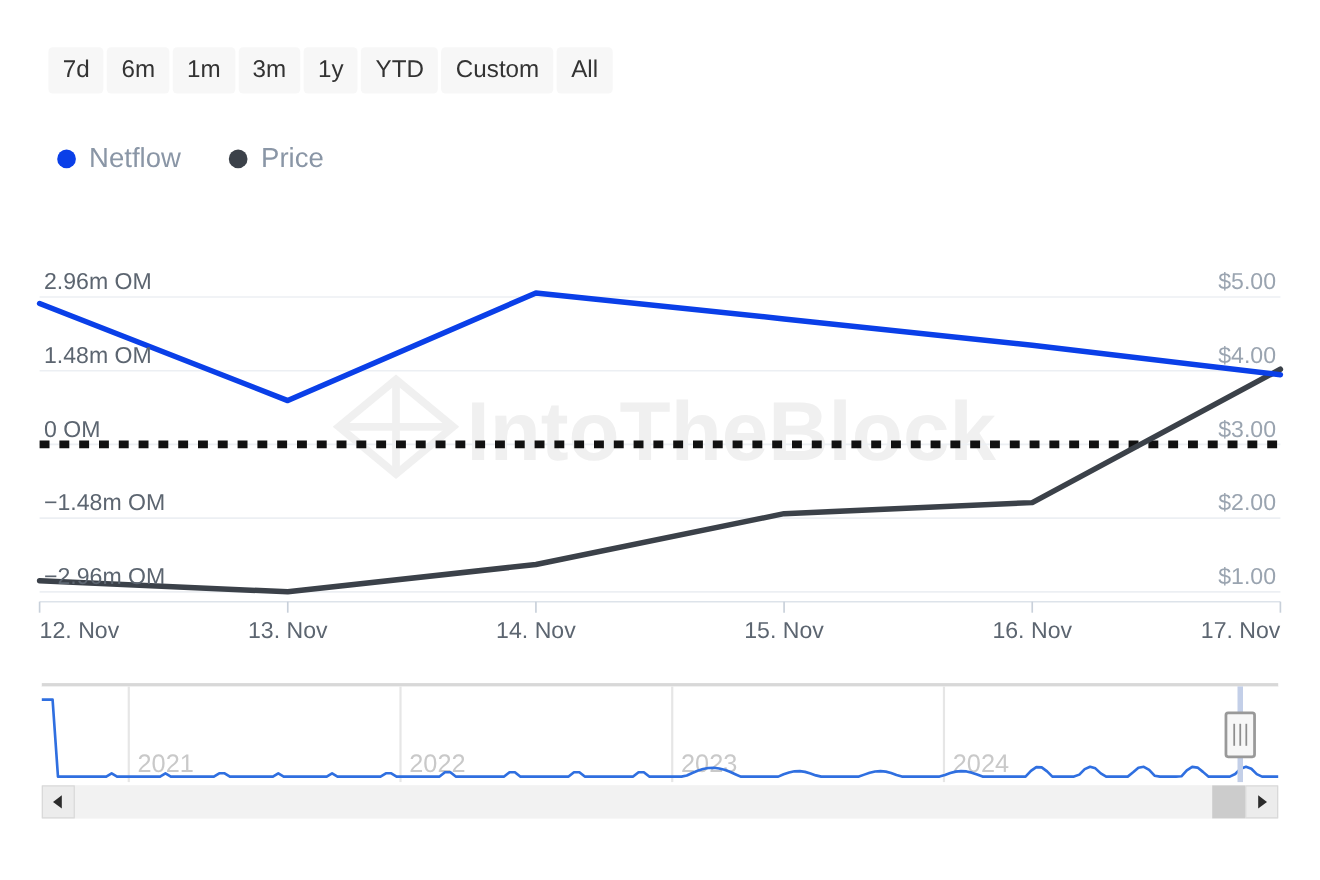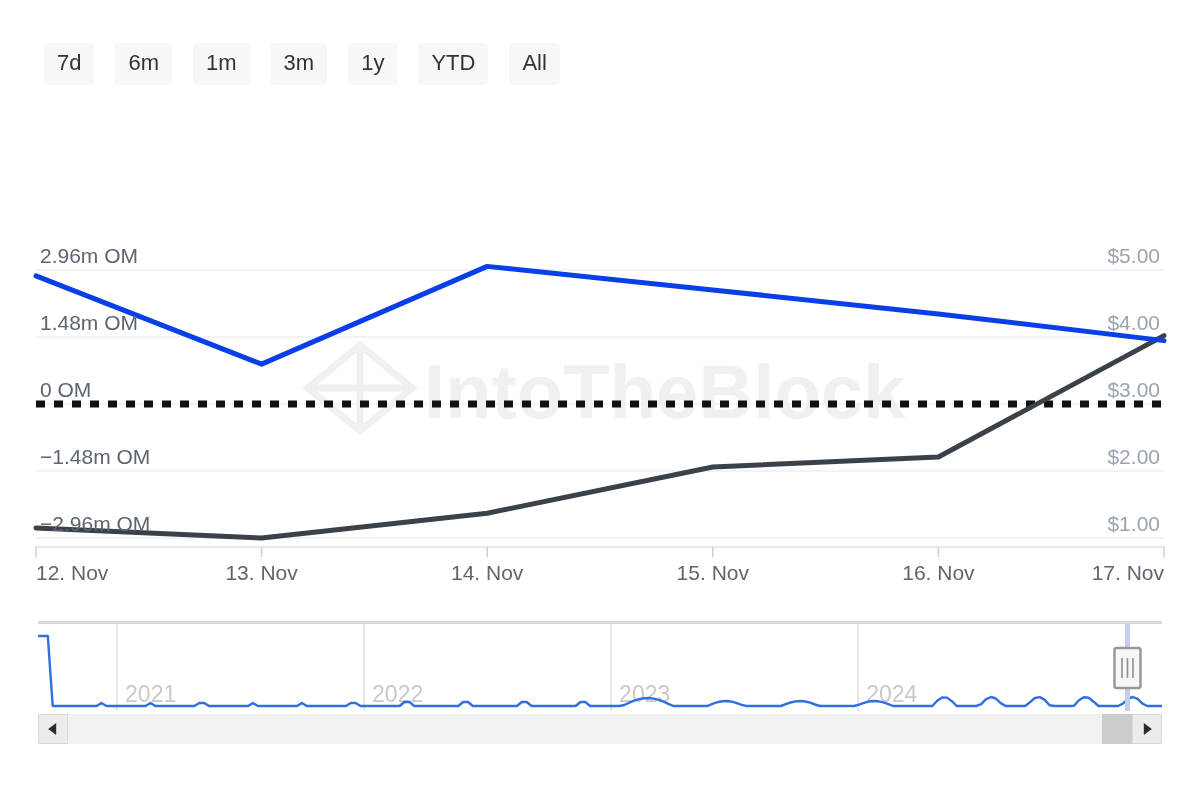--- a/index.html
+++ b/index.html
@@ -21,21 +21,21 @@
     background: #ffffff;
   }
 
   
   .range-bar {
     position: absolute;
     left: 44px;
     top: 43px;
     display: flex;
     align-items: center;
-    gap: 21px;
+    gap: 3px;
   }
   .range-btn {
     background: #f7f7f7;
     border: none;
     border-radius: 4px;
     color: #333333;
     font-family: "Liberation Sans", sans-serif;
     font-size: 22px;
     line-height: 1;
     padding: 9px 13px 11px 13px;
@@ -163,23 +163,34 @@
 
 <div id="root">
 
   <div class="range-bar">
     <button class="range-btn">7d</button>
     <button class="range-btn">6m</button>
     <button class="range-btn">1m</button>
     <button class="range-btn">3m</button>
     <button class="range-btn">1y</button>
     <button class="range-btn">YTD</button>
+    <button class="range-btn">Custom</button>
     <button class="range-btn">All</button>
   </div>
 
+  <div class="legend">
+    <div class="legend-item">
+      <span class="legend-dot" id="dot-netflow" style="background: rgb(10, 63, 232);"></span>
+      <span class="legend-label">Netflow</span>
+    </div>
+    <div class="legend-item">
+      <span class="legend-dot" id="dot-price" style="background: rgb(59, 65, 73);"></span>
+      <span class="legend-label">Price</span>
+    </div>
+  </div>
 
   <div class="chart-wrap">
     <svg width="1200" height="800" viewBox="0 0 1200 800" id="chart-svg">
 
       <g id="watermark-group" opacity="1">
         <g transform="translate(300,340)" fill="none" stroke="#f0f0f0" stroke-width="7">
           <path d="M60 5 L112 48 L60 91 L8 48 Z"></path>
           <path d="M60 5 L60 91"></path>
           <path d="M8 48 L112 48"></path>
         </g>

